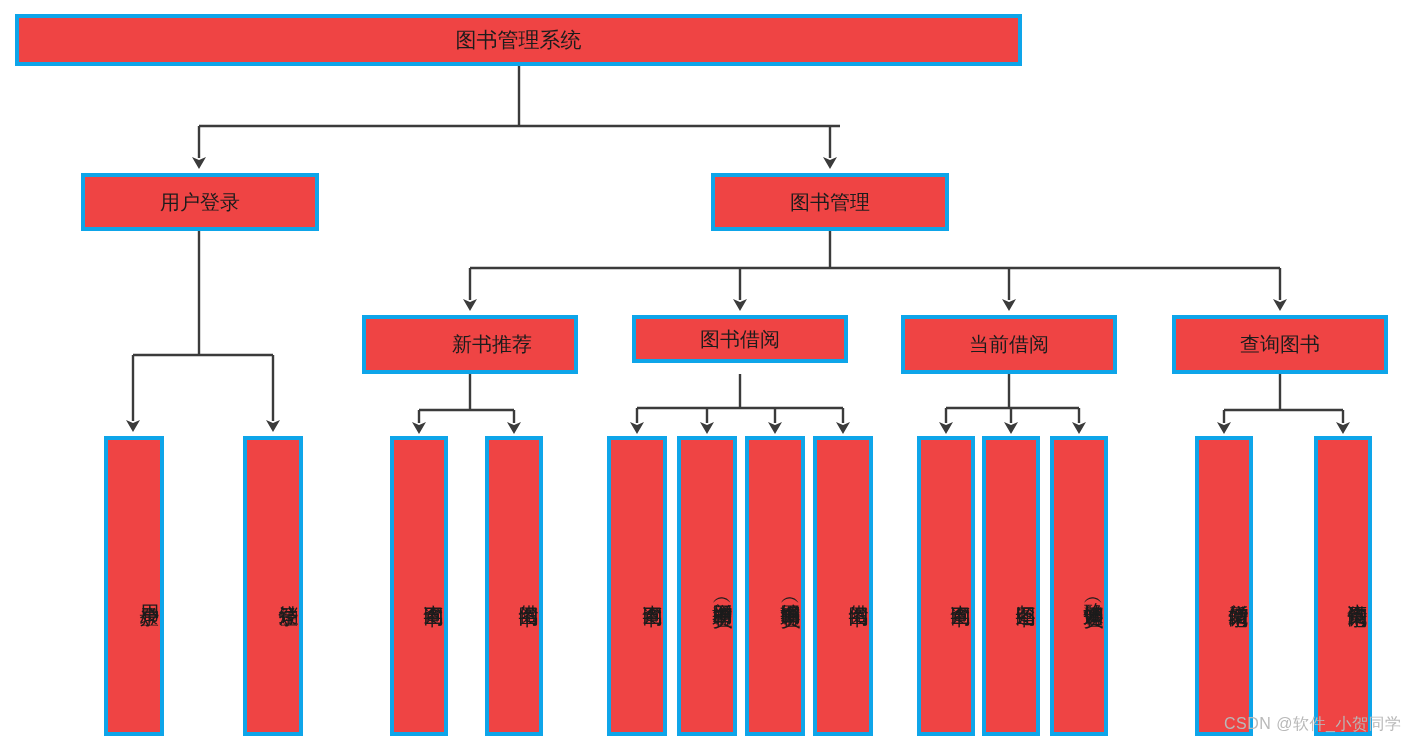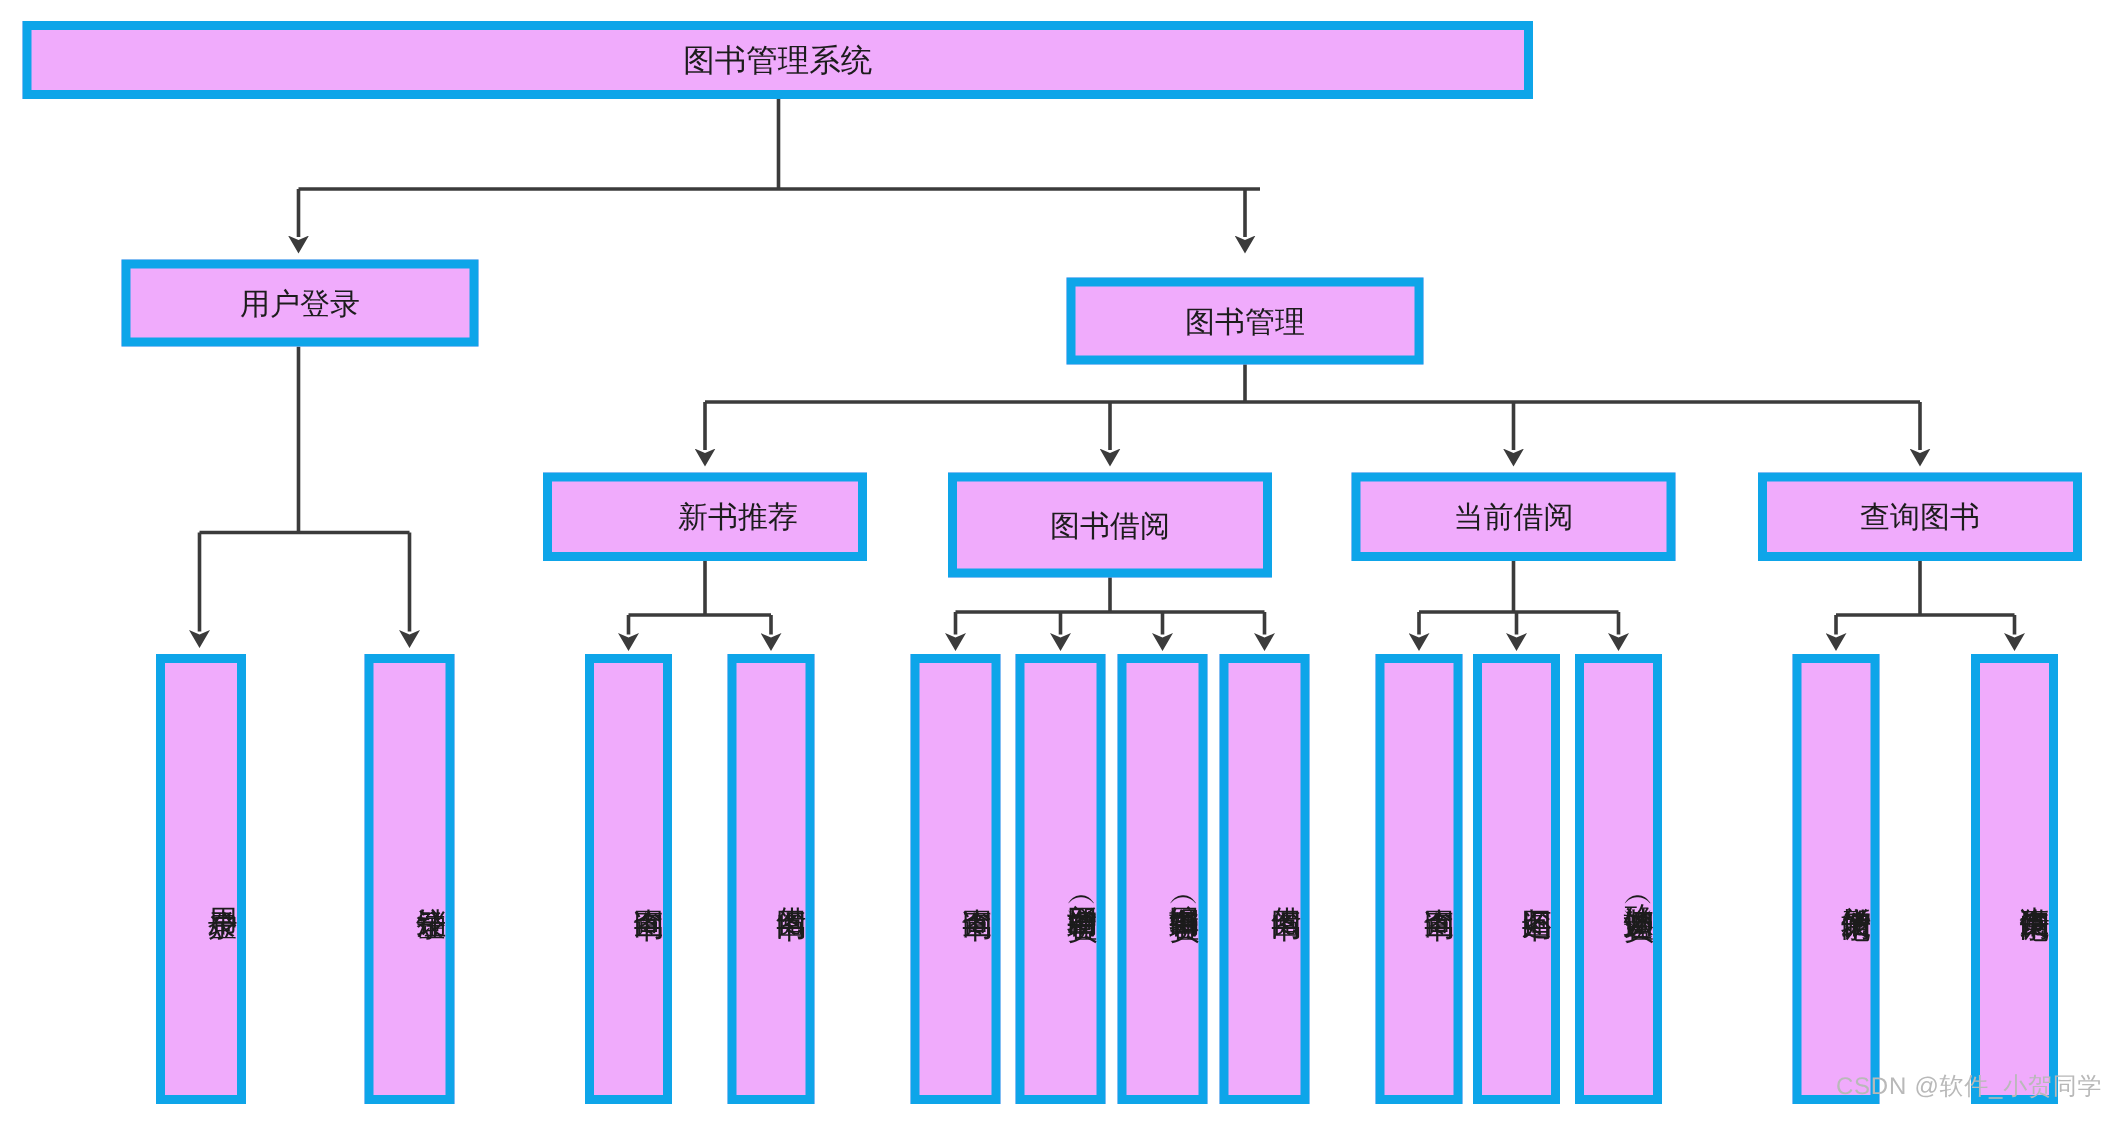--- a/index.html
+++ b/index.html
@@ -20,22 +20,22 @@
   svg#wires {
     position: absolute;
     left: 0;
     top: 0;
     width: 1405px;
     height: 747px;
   }
   .node {
     position: absolute;
     box-sizing: border-box;
-    background: #f0abfc;
-    border: 6px solid #0ea5e9;
+    background: #ef4444;
+    border: 4px solid #0ea5e9;
     display: flex;
     align-items: center;
     justify-content: center;
     color: #1c1c1c;
     z-index: 2;
   }
   .node.root {
     font-size: 21px;
   }
   .node.level2 {
@@ -125,28 +125,28 @@
     </g>
   </svg>
 
   <div class="node root" style="left: 15px; top: 14px; width: 1007px; height: 52px;">
     <span>图书管理系统</span>
   </div>
 
   <div class="node level2" style="left: 81px; top: 173px; width: 238px; height: 58px;">
     <span>用户登录</span>
   </div>
-  <div class="node level2" style="left: 711px; top: 173px; width: 238px; height: 58px; margin-top: 12px;">
+  <div class="node level2" style="left: 711px; top: 173px; width: 238px; height: 58px;">
     <span>图书管理</span>
   </div>
 
   <div class="node level2" style="left: 362px; top: 315px; width: 216px; height: 59px; padding-left: 44px;">
     <span>新书推荐</span>
   </div>
-  <div class="node level2" style="left: 632px; top: 315px; width: 216px; height: 70px;">
+  <div class="node level2" style="left: 632px; top: 315px; width: 216px; height: 48px;">
     <span>图书借阅</span>
   </div>
   <div class="node level2" style="left: 901px; top: 315px; width: 216px; height: 59px;">
     <span>当前借阅</span>
   </div>
   <div class="node level2" style="left: 1172px; top: 315px; width: 216px; height: 59px;">
     <span>查询图书</span>
   </div>
 
   <div class="node leaf" style="left: 104px; top: 436px; width: 60px; height: 300px;">

